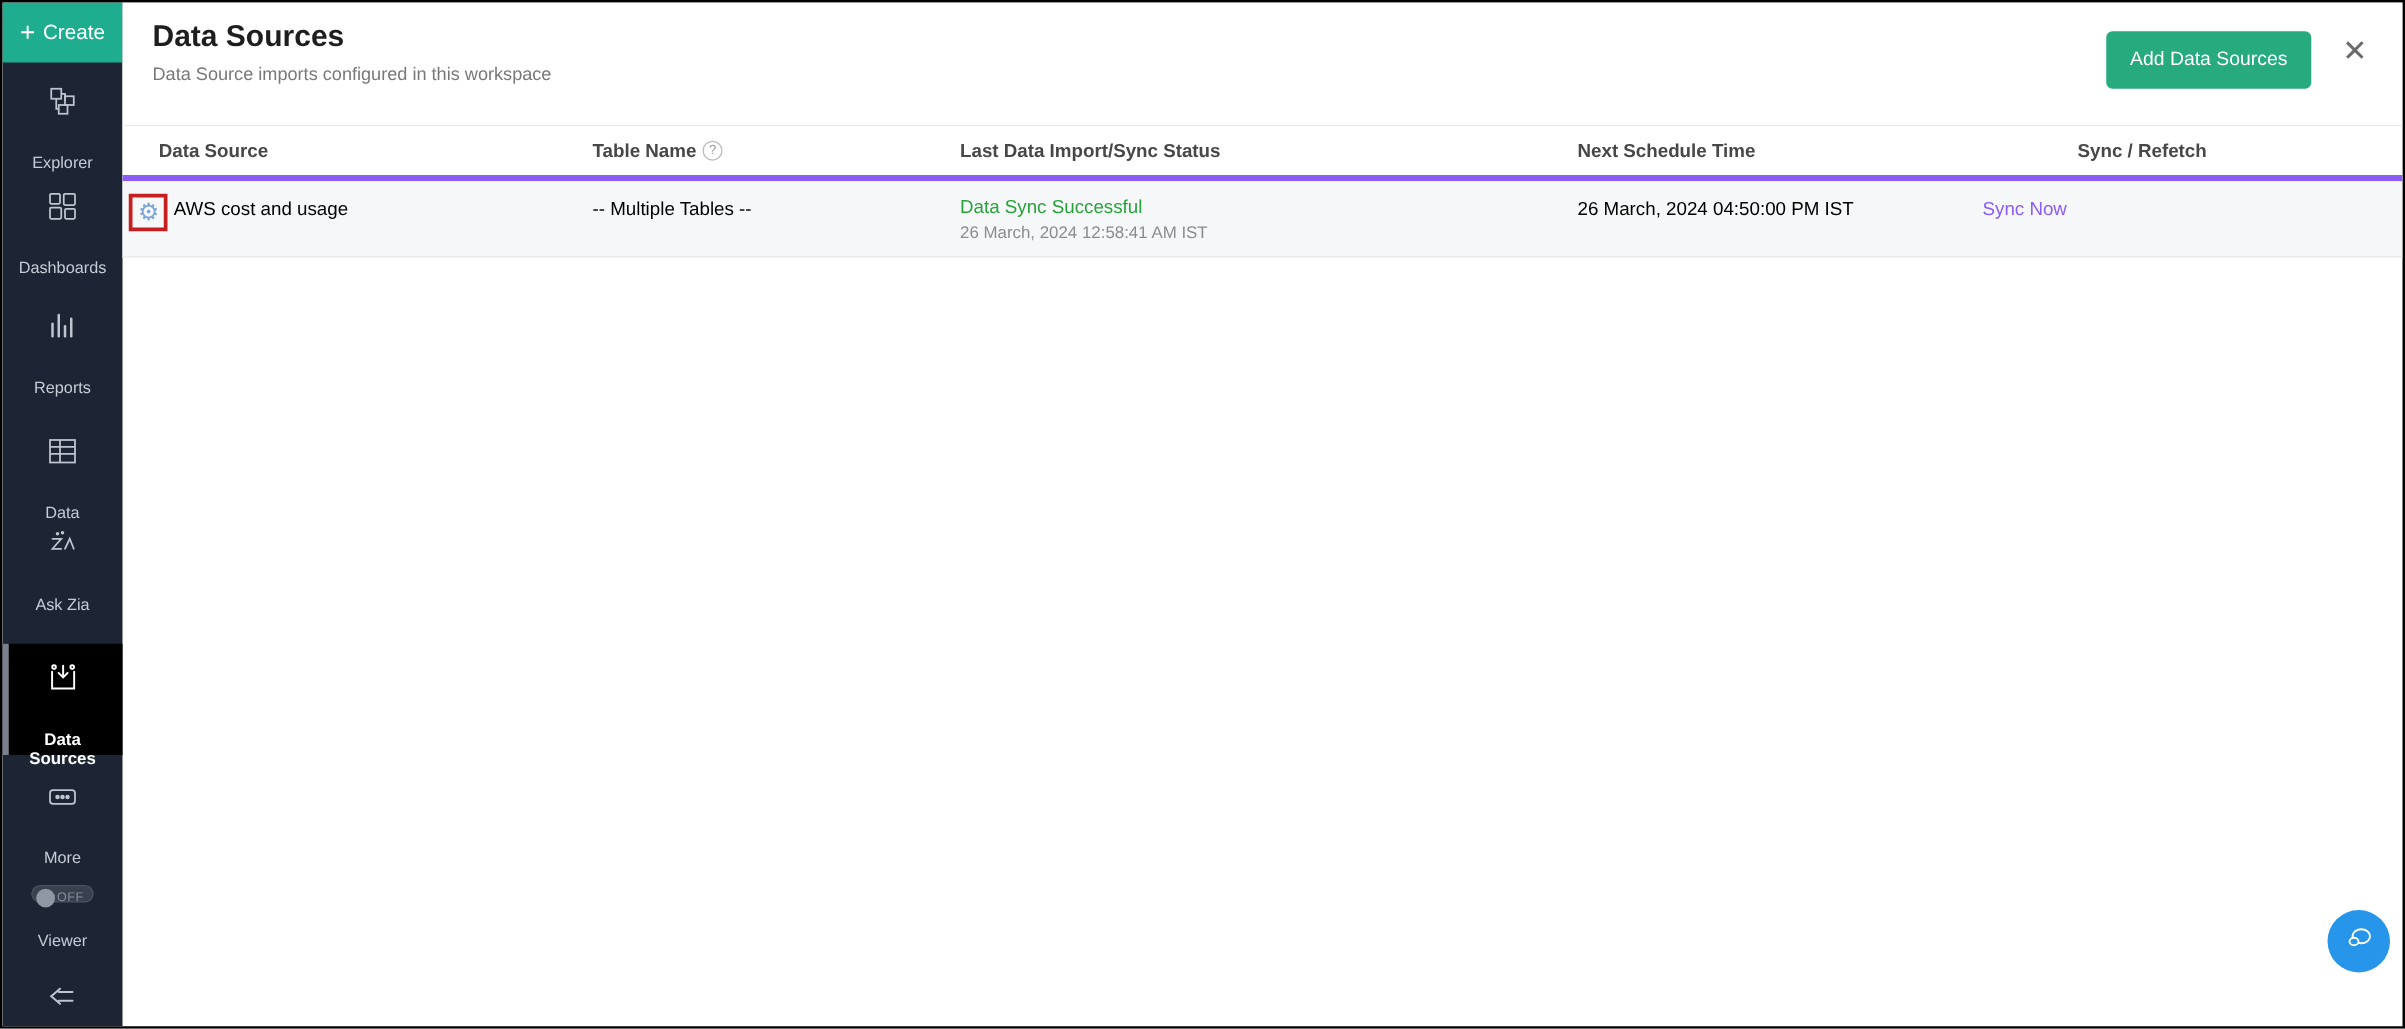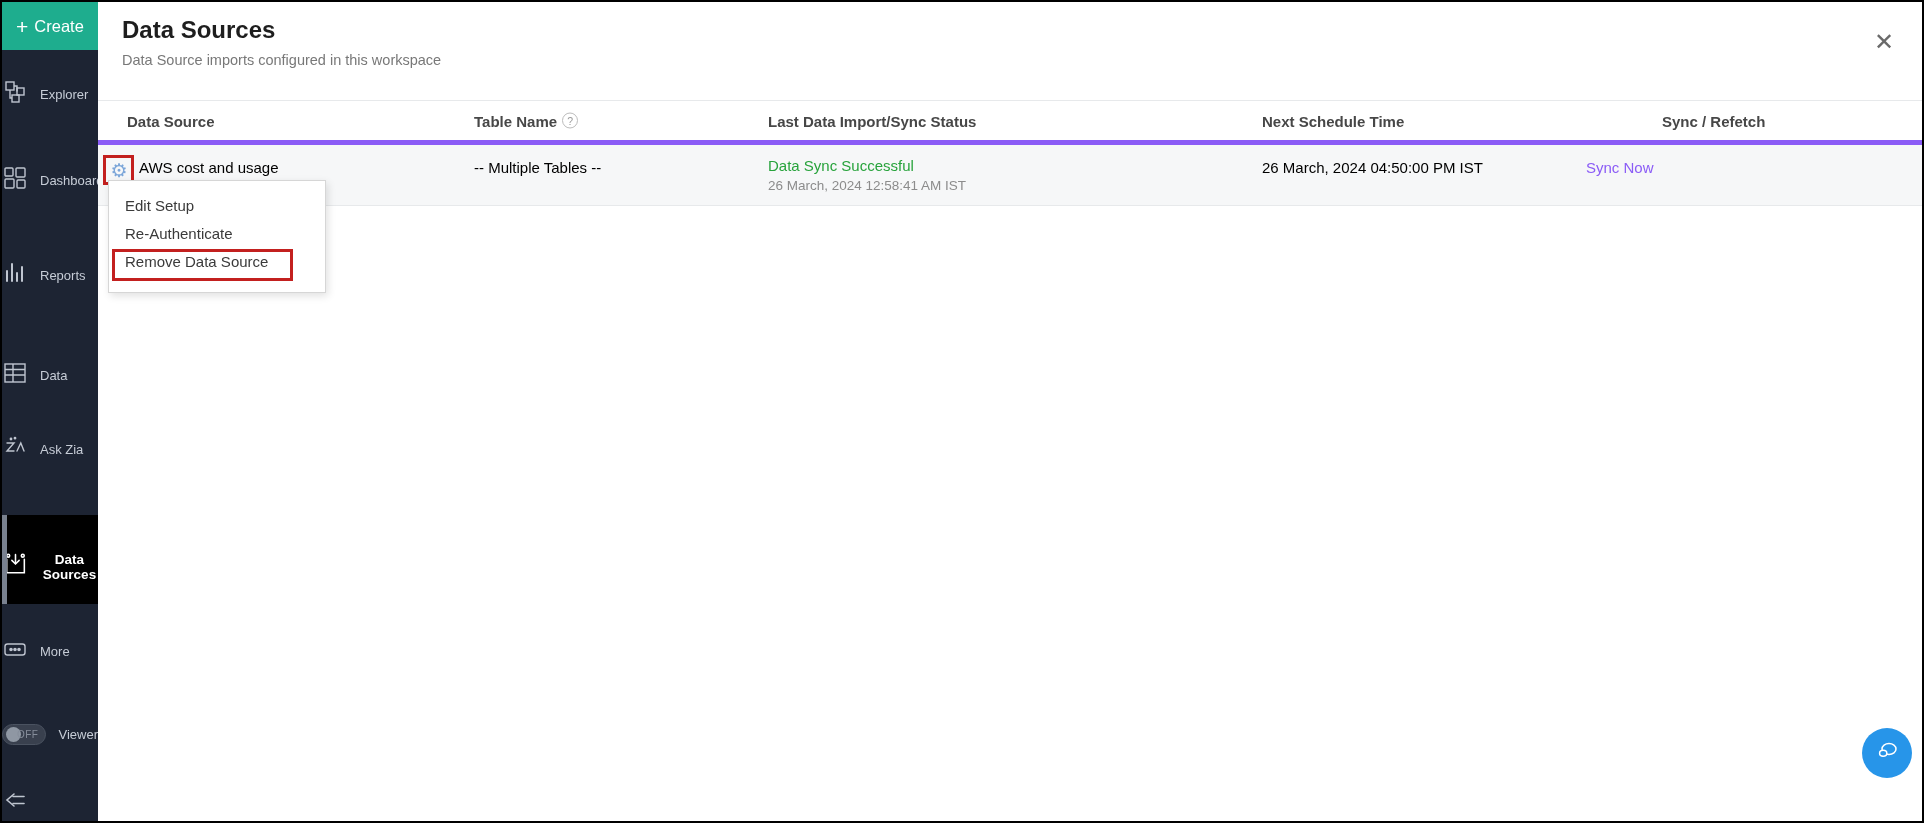--- a/index.html
+++ b/index.html
@@ -16,22 +16,22 @@
     background:#1d2433; color:#c6ccd6;
   }
   .create-btn {
     position:absolute; left:0; top:0; width:96px; height:48px;
     background:#1ead8e; color:#fff; display:flex; align-items:center; justify-content:center;
     gap:6px; font-size:16.5px; cursor:pointer;
   }
   .create-btn .plus { font-size:21px; font-weight:400; line-height:1; }
   .side-item {
     position:absolute; left:0; width:96px;
-    display:flex; align-items:center; justify-content:flex-start;
-    gap:12px; cursor:pointer; color:#c6ccd6; text-align:center;
+    display:flex; flex-direction:column; align-items:center; justify-content:space-between;
+    gap:23px; cursor:pointer; color:#c6ccd6; text-align:center;
   }
   .side-item .lbl { font-size:13px; line-height:15px; }
   .side-item svg { stroke:#bfc5d0; fill:none; stroke-width:1.4; }
   .side-item.active {
     background:#000; color:#fff; font-weight:700; padding-top:14px;
   }
   .side-item.active::before {
     content:""; position:absolute; left:0; top:0; width:5px; height:100%;
     background:#79818f;
   }
@@ -242,20 +242,21 @@
             <path d="M11 17.5h11"></path>
             <path d="M12 8l-7 6 7 6"></path>
           </svg>
       </span>
     </div>
   </div>
 
   <div class="page-header">
     <div class="page-title">Data Sources</div>
     <div class="page-subtitle">Data Source imports configured in this workspace</div>
+    <button class="add-btn">Add Data Sources</button>
     <div class="close-btn">✕</div>
   </div>
 
   <div class="table-header">
     <div class="th col1">Data Source</div>
     <div class="th col2">
       <span>Table Name</span>
       <span class="help-icon">?</span>
     </div>
     <div class="th col3">Last Data Import/Sync Status</div>
@@ -267,26 +268,20 @@
     <span class="gear">⚙</span>
     <span class="anno-box anno-gear"></span>
     <span class="cell row-name">AWS cost and usage</span>
     <span class="cell row-table">-- Multiple Tables --</span>
     <span class="cell row-status">Data Sync Successful</span>
     <span class="cell row-status-time">26 March, 2024 12:58:41 AM IST</span>
     <span class="cell row-next">26 March, 2024 04:50:00 PM IST</span>
     <span class="cell row-sync">Sync Now</span>
   </div>
 
-  <div class="ctx-menu">
-    <div class="ctx-item">Edit Setup</div>
-    <div class="ctx-item">Re-Authenticate</div>
-    <div class="ctx-item">Remove Data Source</div>
-    <span class="anno-box anno-remove"></span>
-  </div>
 
   <div class="chat-fab">
     <span>
       <svg width="26" height="26" viewBox="0 0 26 26" fill="none" stroke="#fff" stroke-width="1.5">
         <ellipse cx="15" cy="11" rx="7" ry="5.6"></ellipse>
         <path d="M10.8 15.2L8.6 18l.6-3.2" stroke-linejoin="round"></path>
         <ellipse cx="9.2" cy="15.2" rx="3.6" ry="3" fill="#2795e9"></ellipse>
       </svg>
     </span>
   </div>

